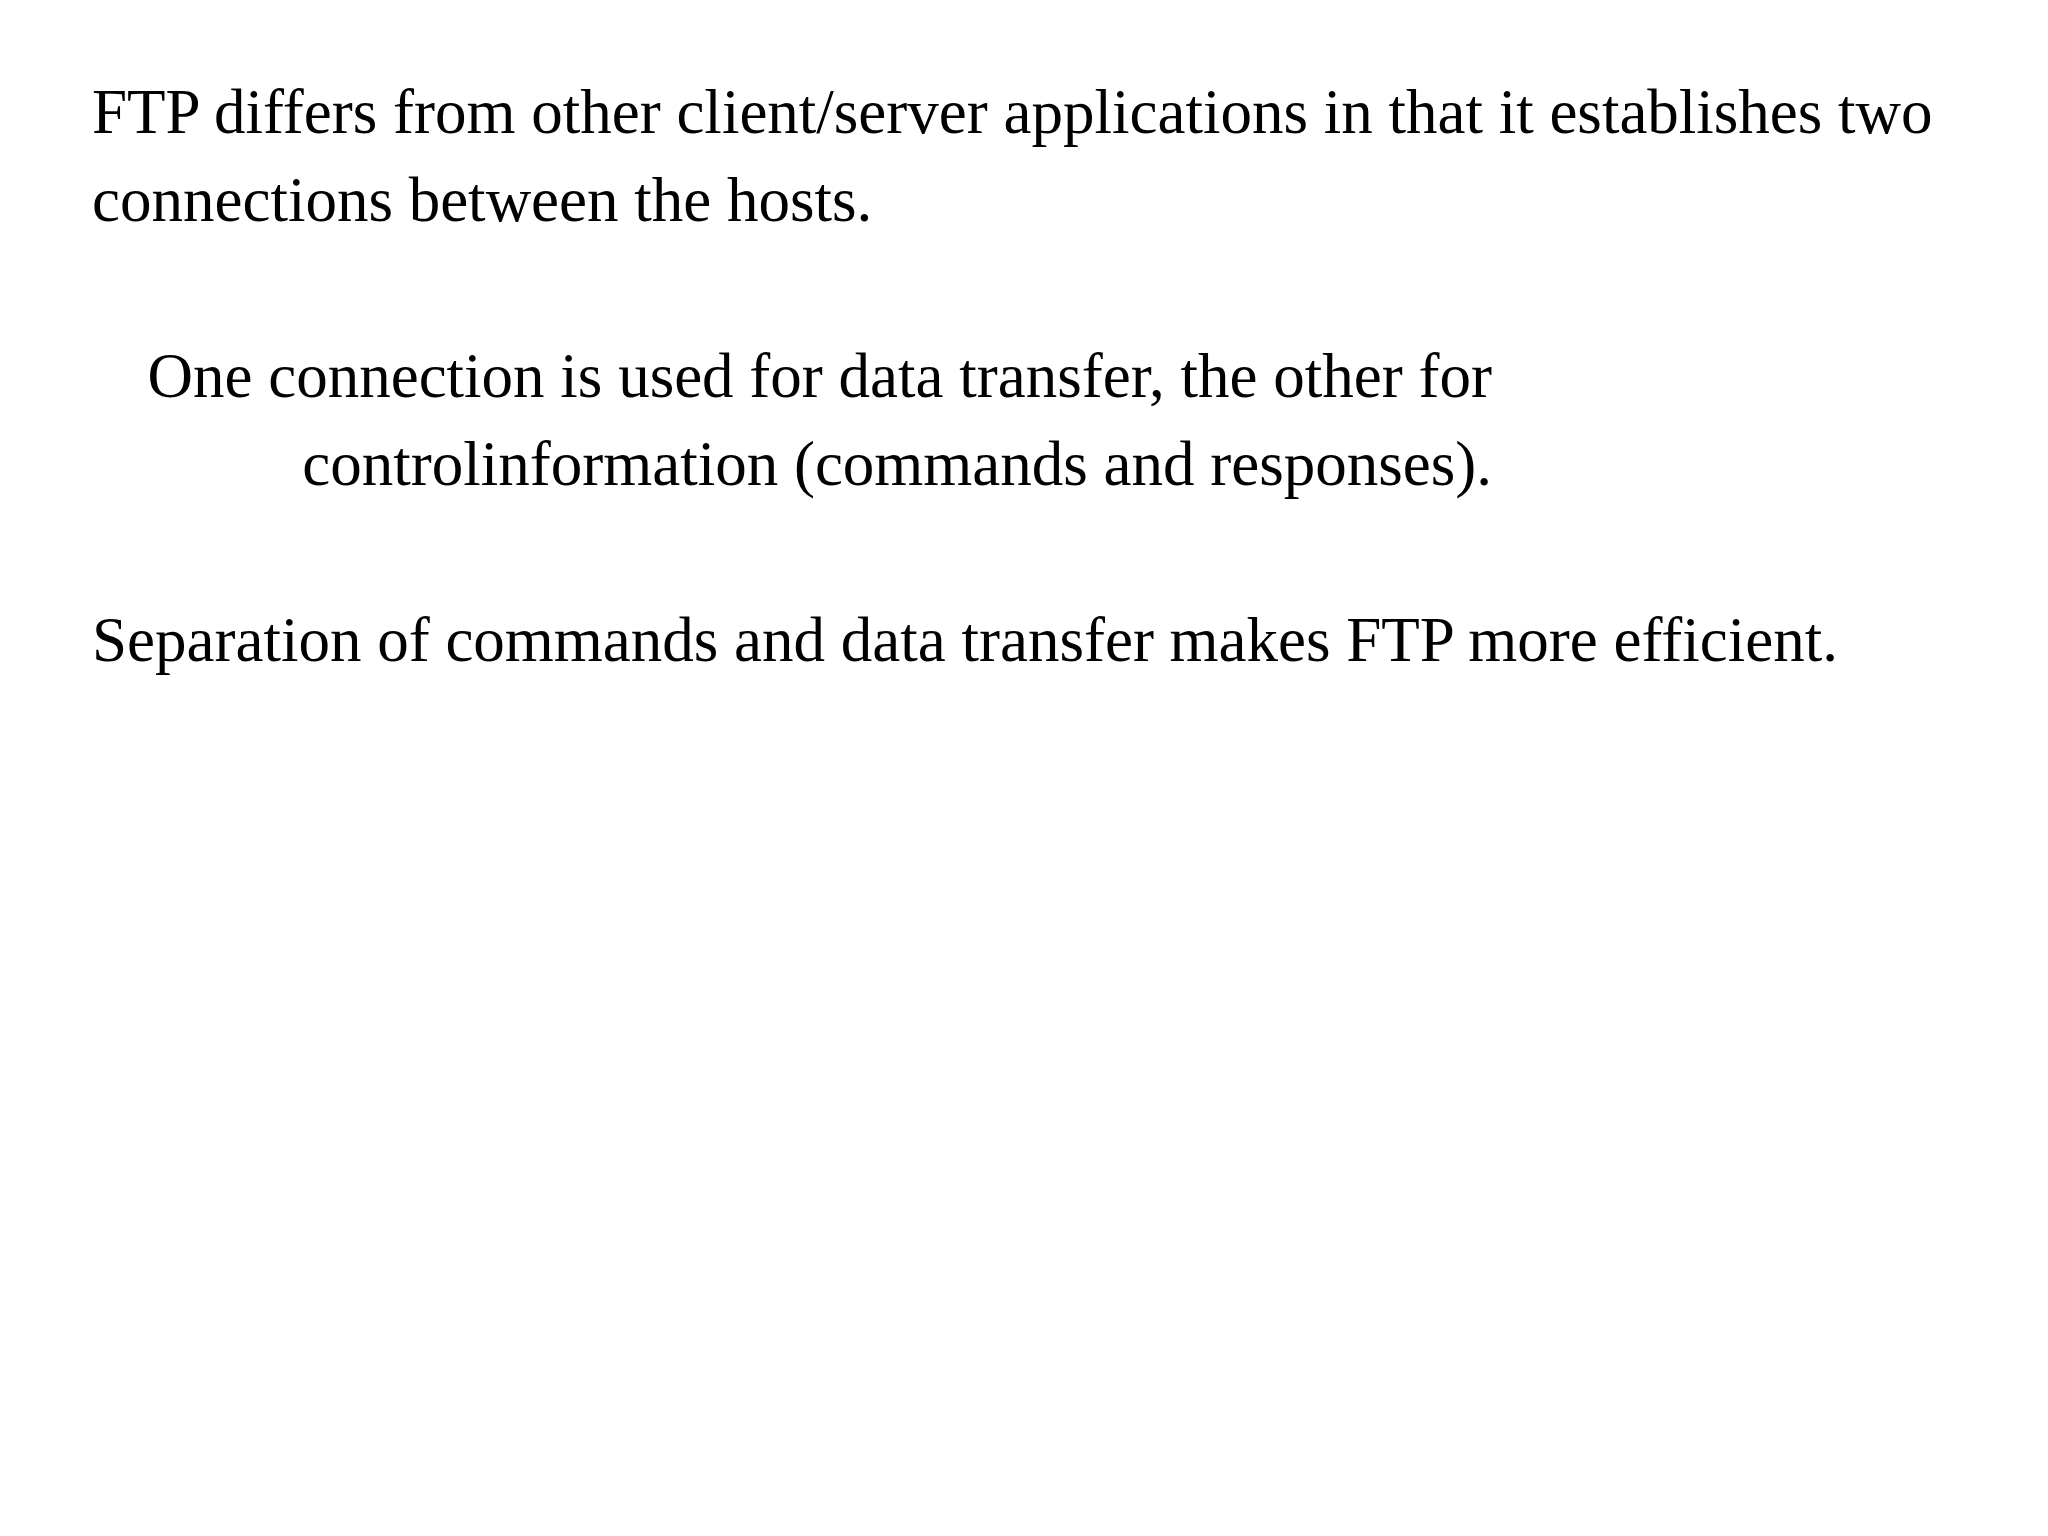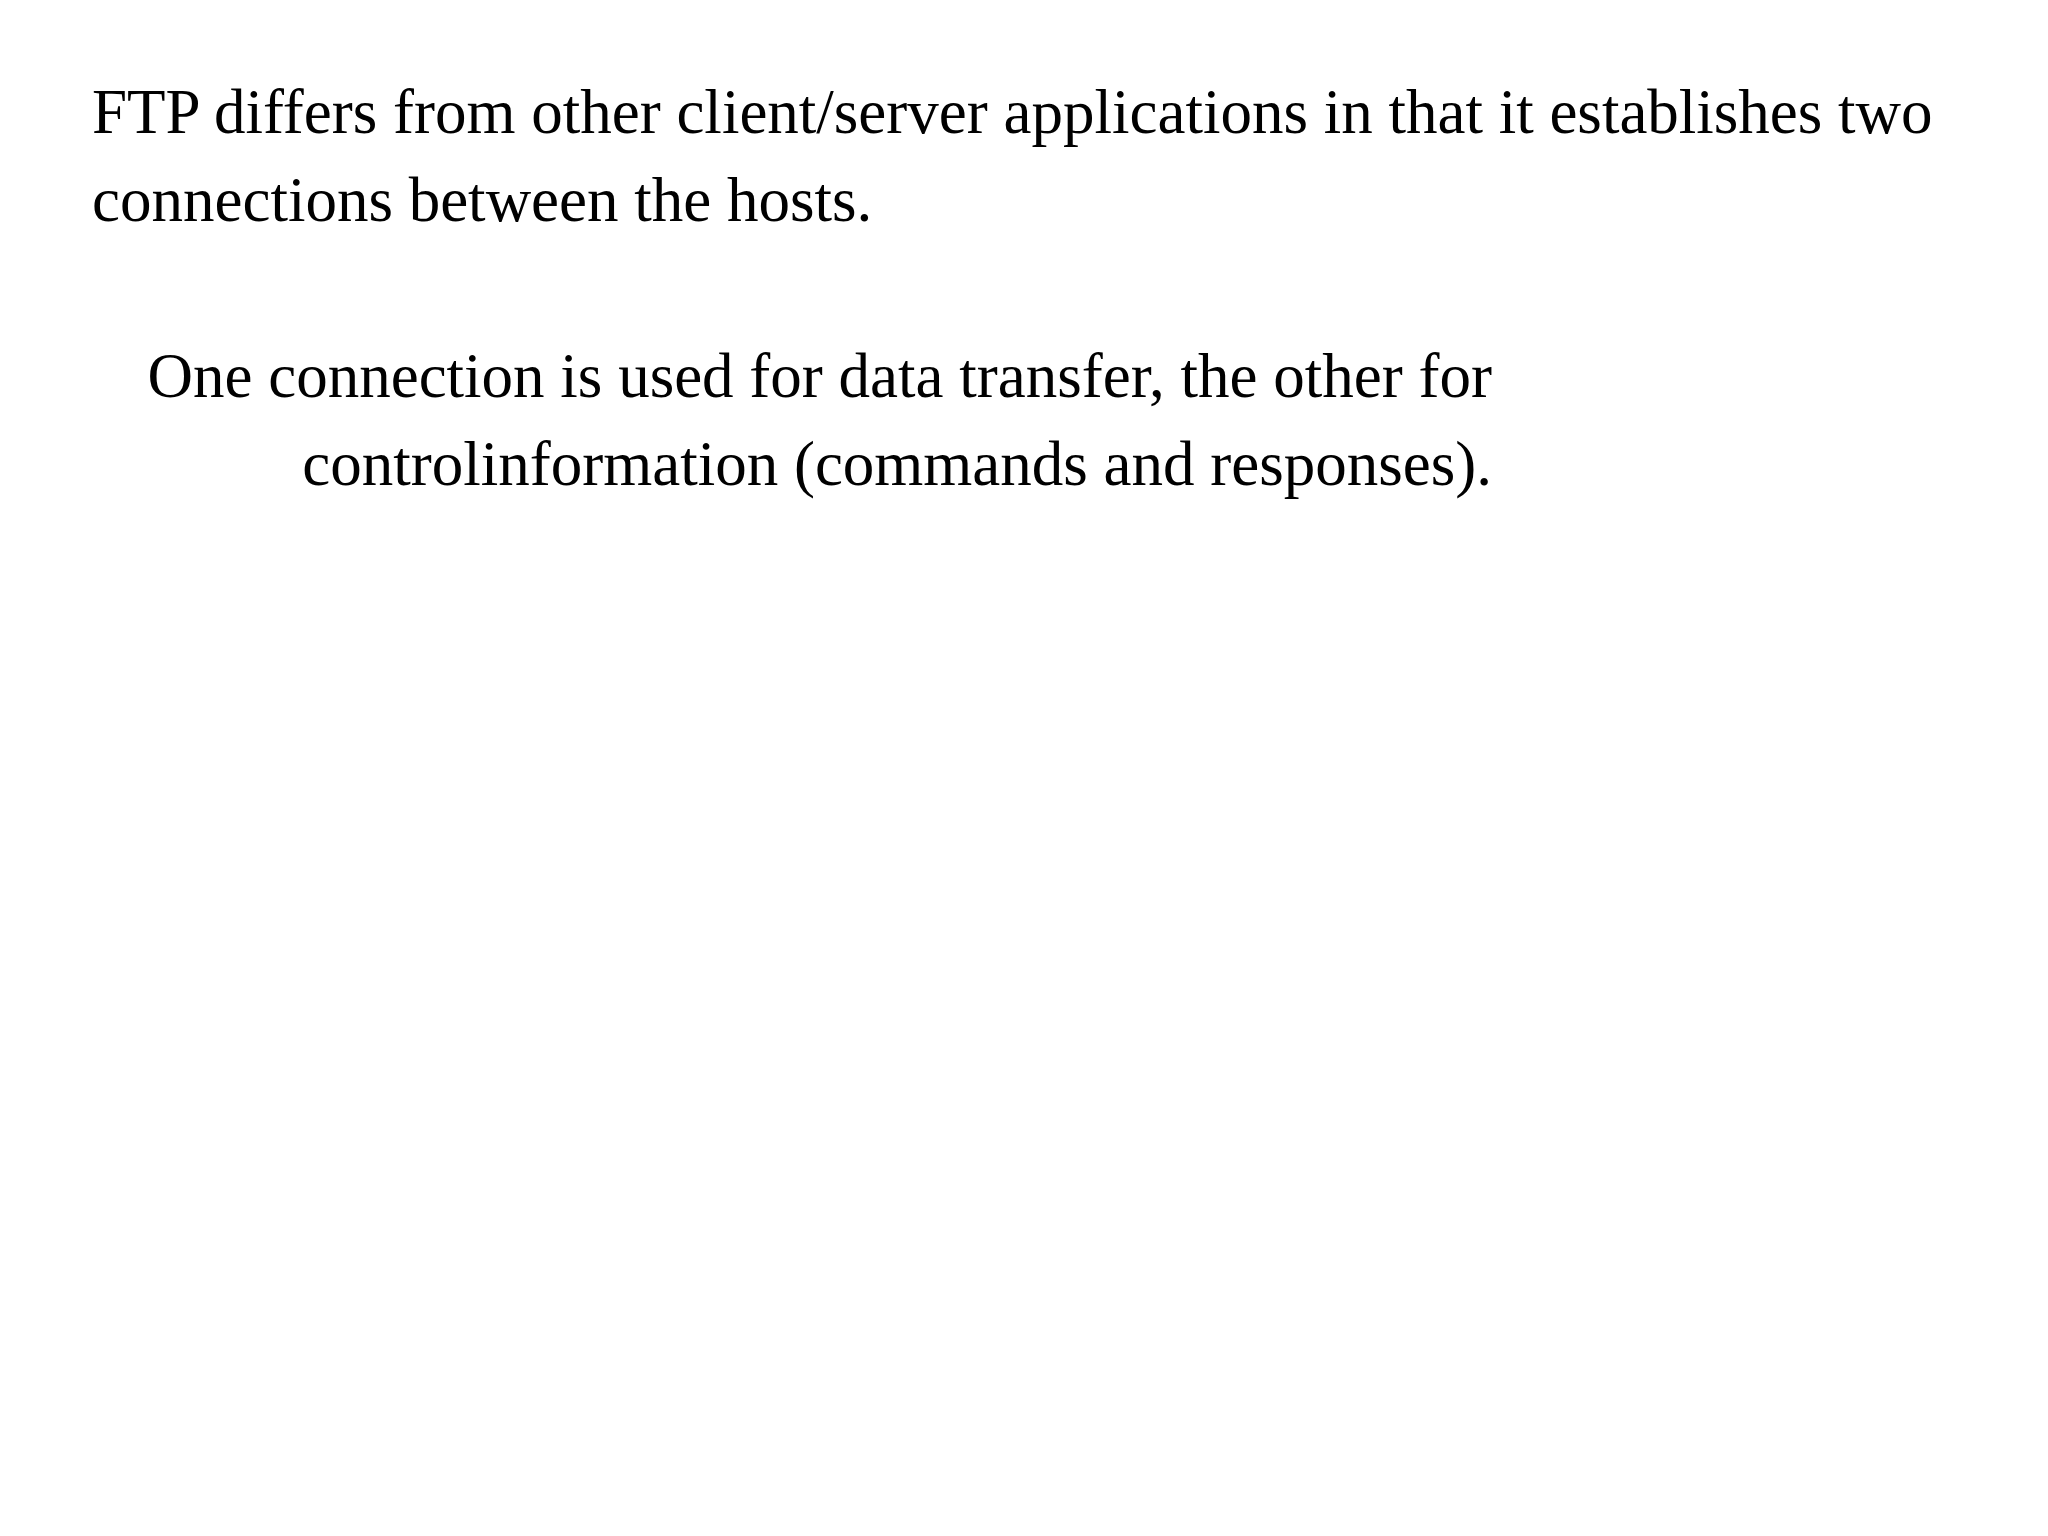--- a/index.html
+++ b/index.html
@@ -58,18 +58,19 @@
 <body>
 
 <div id="slide" style="background: rgb(255, 255, 255);">
 
   <div id="body-block">
 
     <p class="para p1" style="color: rgb(0, 0, 0);">FTP differs from other client/server applications in that it establishes two connections between the hosts.</p>
 
     <p class="para p2" style="color: rgb(0, 0, 0);">One connection is used for data transfer, the other for controlinformation (commands and responses).</p>
 
+    <p class="para p3" style="color: rgb(0, 0, 0);">Separation of commands and data transfer makes FTP more efficient.</p>
 
 
 
   </div>
 
 </div>
 
 </body></html>

